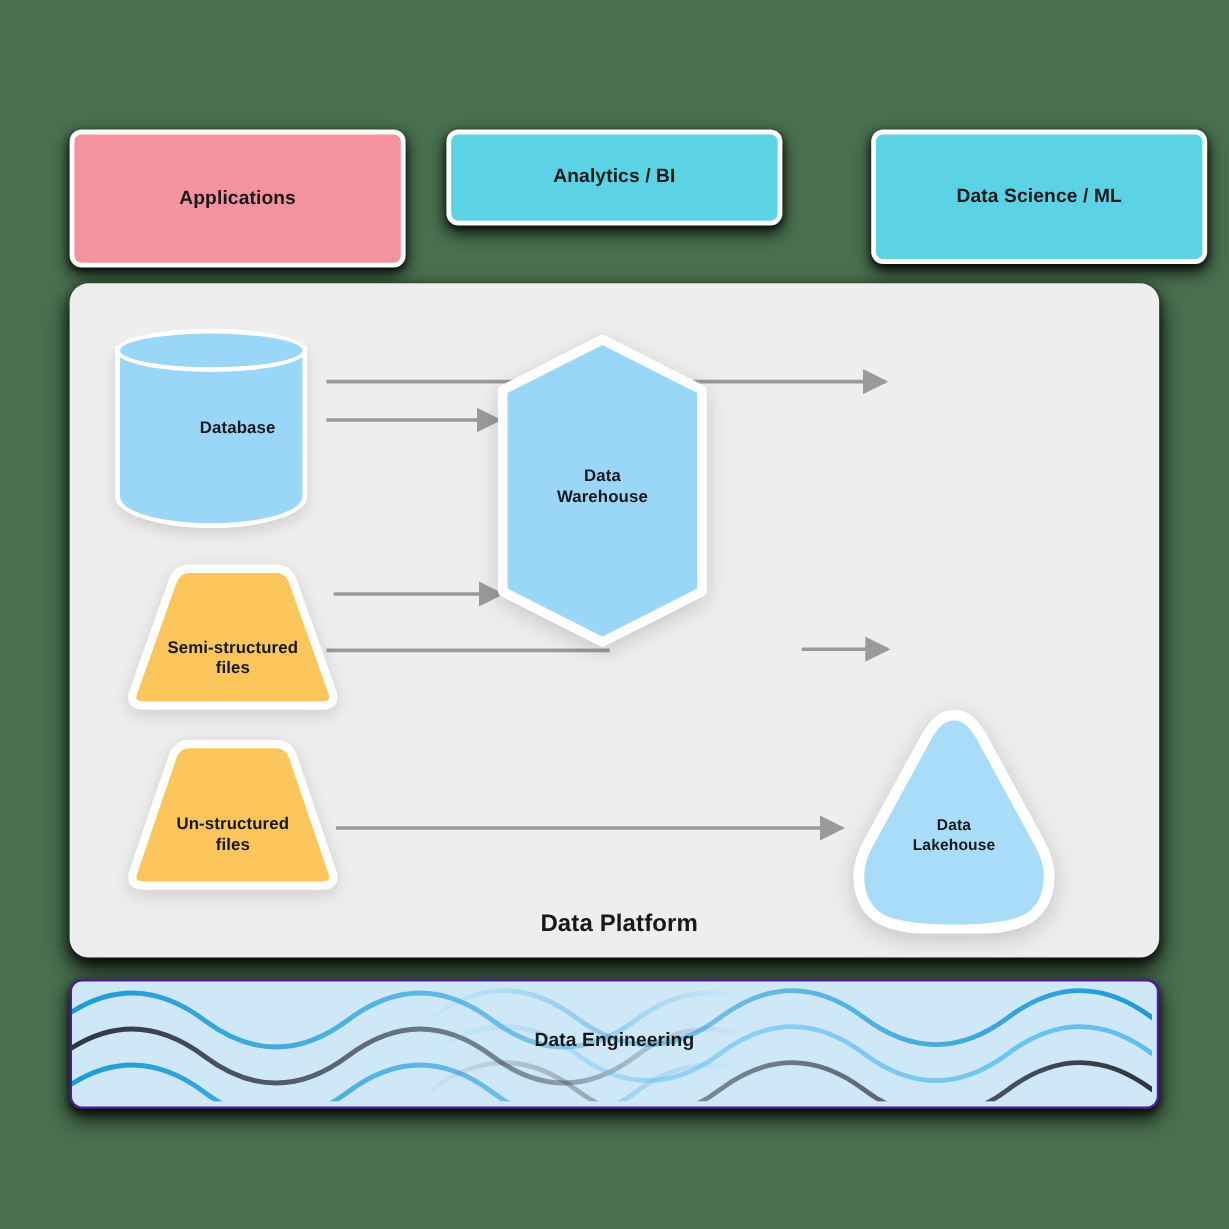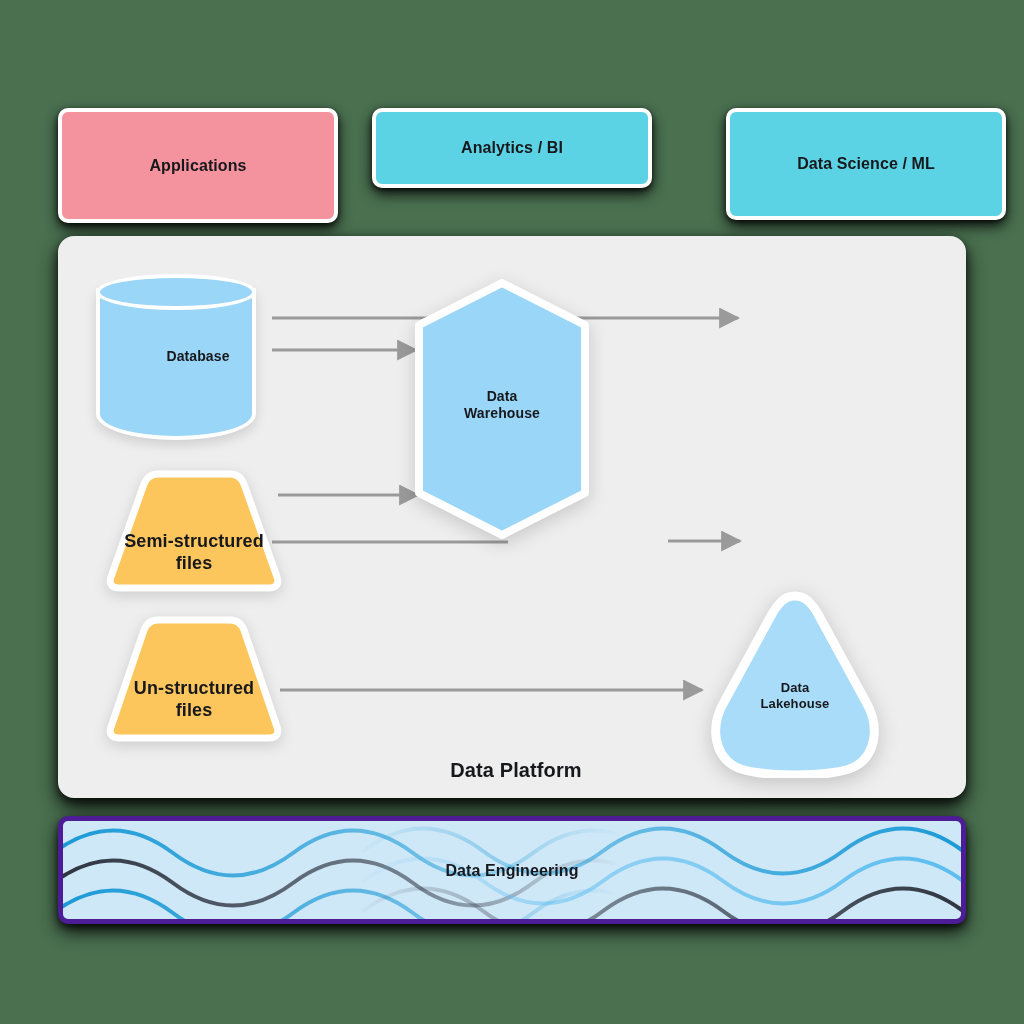--- a/index.html
+++ b/index.html
@@ -93,21 +93,21 @@
   #database .lbl {
     position: absolute;
     left: 0; right: 0; top: 74px;
     font-size: 14px;
   }
 
   .trap {
     position: absolute;
     filter: drop-shadow(0 4px 7px rgba(0,0,0,.14));
   }
-  .trap .lbl { position: absolute; left: 0; right: 0; font-size: 18px; }
+  .trap .lbl { position: absolute; left: 0; right: 0; font-size: 14px; }
 
   
   .hex { position: absolute; filter: drop-shadow(0 5px 9px rgba(0,0,0,.16)); }
   .hex .lbl { position: absolute; left: 0; right: 0; font-size: 14px; }
 
   
   #data-lake { position: absolute; left: 742px; top: 278px; width: 206px; height: 484px;
                filter: drop-shadow(0 5px 10px rgba(0,0,0,.15)); }
   #data-lake .lbl { position: absolute; left: 0; right: 0; top: 192px; font-size: 14px; }
 
@@ -120,21 +120,21 @@
 
   
   #data-engineering {
     position: absolute;
     left: 58px;
     top: 816px;
     width: 908px;
     height: 108px;
     background: #cfe8f8;
     border-radius: 10px;
-    border: 5px solid #4c1d95;
+    border: 2px solid #4c1d95;
     box-sizing: border-box;
     box-shadow: 0 8px 18px rgba(0,0,0,.85), 0 3px 6px rgba(0,0,0,.6);
     overflow: hidden;
   }
   #data-engineering .lbl {
     position: absolute;
     left: 0; right: 0; top: 40px;
     font-size: 16px;
     z-index: 3;
   }

